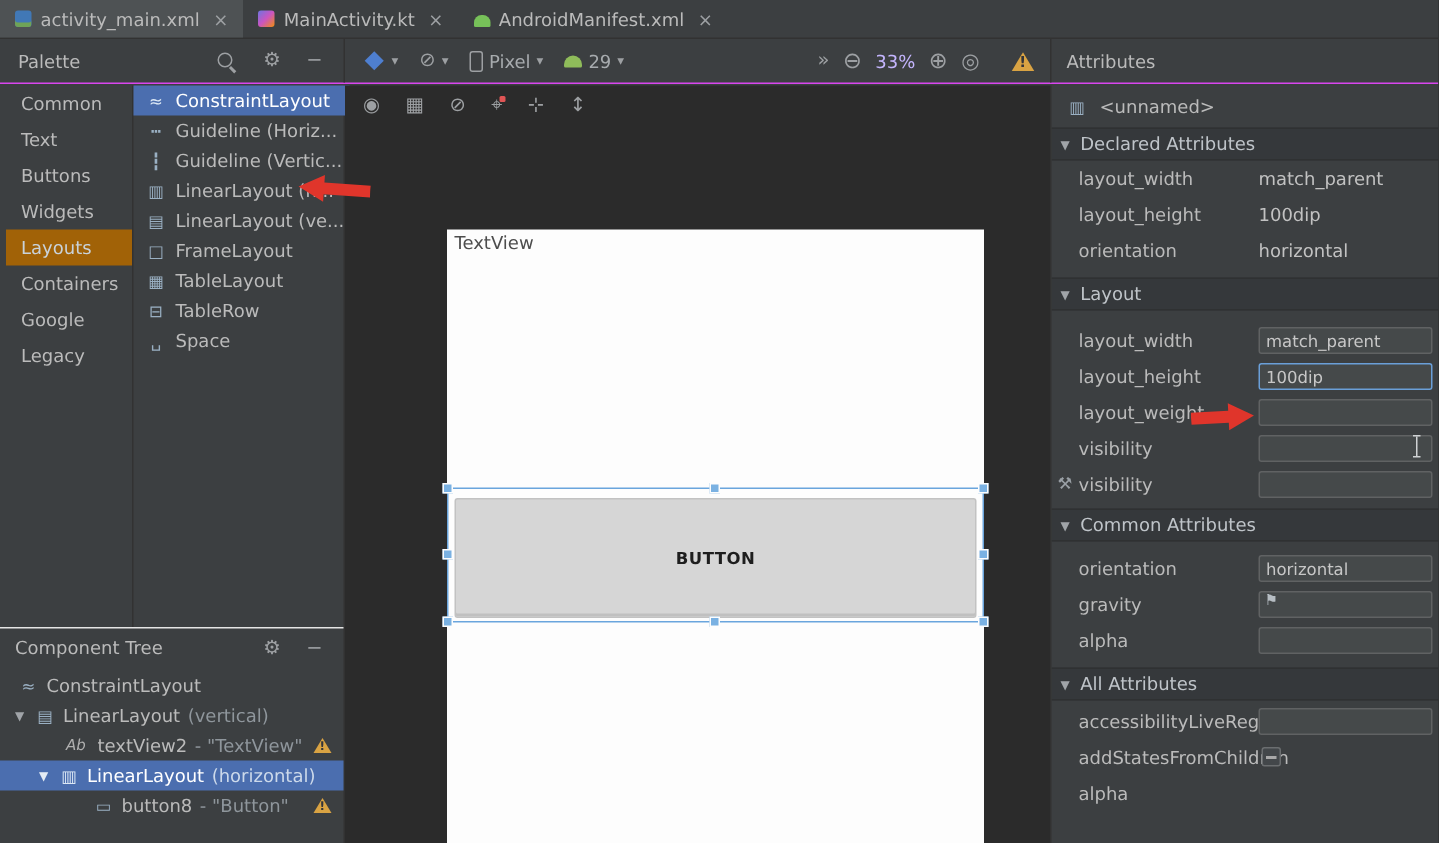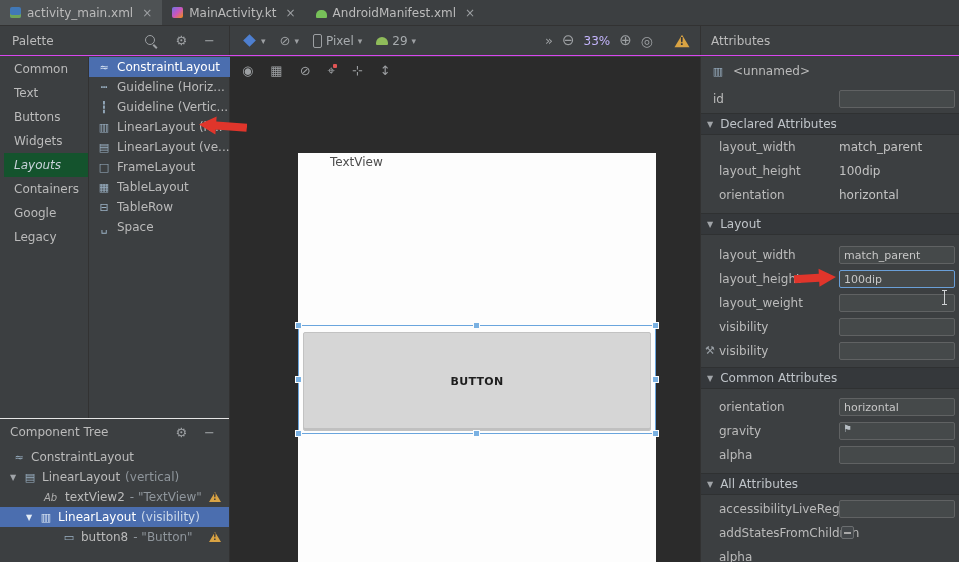--- a/index.html
+++ b/index.html
@@ -46,21 +46,21 @@
     background:#9da0a3; transform:rotate(45deg); transform-origin:0 0; }
   .warn-icon { position:relative; width:0; height:0; display:inline-block;
     border-left:6px solid transparent; border-right:6px solid transparent; border-bottom:10px solid #d9a343; }
   .warn-icon::after { content:"!"; position:absolute; left:-2px; top:1px; font-size:8px; color:#32343a; font-weight:bold; }
   .warn-big { transform:scale(1.25); margin-left:14px; }
   
   .left-column { position:absolute; top:57px; left:0; width:230px; bottom:0; border-right:1px solid #323232; background:#3c3f41; }
   .palette-panel { position:absolute; top:0; left:4px; width:100%; height:361px; display:flex; }
   .palette-cats { width:85px; height:100%; border-right:1px solid #323232; }
   .cat { height:24px; line-height:24px; padding-left:10px; font-size:12px; color:#bbbbbb; cursor:default; }
-  .cat.selected { background:#14532d; color:#c9d2da;font-style:italic; }
+  .cat.selected { background:#a16207; color:#c9d2da; }
   .palette-list { flex:1; }
   .pl-item { height:20px; display:flex; align-items:center; gap:6px; padding-left:8px; cursor:default; }
   .pl-item.selected { background:#4b6eaf; color:#ffffff; }
   .p-ic { width:14px; text-align:center; font-size:11px; color:#9ab0c3; flex:0 0 14px; }
   .pl-item.selected .p-ic { color:#dce8f5; }
   
   .tree-panel { position:absolute; top:361px; left:0; width:100%; bottom:0; border-top:1px solid #e5e5e5; }
   .tree-header { height:26px; display:flex; align-items:center; gap:17px; padding:0 14px 0 10px; }
   .tree-items { padding-top:2px; }
   .tree-item { position:relative; height:20px; display:flex; align-items:center; gap:5px; font-size:12px; cursor:default; }
@@ -72,22 +72,22 @@
   .t-ab { font-size:10px; color:#b0b0b0; font-style:italic; width:16px; }
   .t-suffix { color:#8f969c; }
   .tree-item.selected .t-suffix { color:#ccd9ea; }
   .t-warn { position:absolute; right:8px; top:5px; }
   
   .canvas { position:absolute; top:57px; left:230px; width:470px; bottom:0; background:#2b2b2b; overflow:hidden; }
   .canvas-toolbar { position:absolute; top:0; left:12px; height:26px; display:flex; align-items:center; gap:17px; color:#9da0a3; }
   .ct-ic { font-size:13px; line-height:1; position:relative; }
   .red-dot::after { content:""; position:absolute; top:0; right:-2px; width:4px; height:4px; background:#e05555; border-radius:1px; }
   .device-screen { position:absolute; left:68px; top:96px; width:358px; height:313px; background:#fdfdfd; height:calc(100% - 96px); }
-  .screen-textview { position:absolute; left:5px; top:2px; color:#4d4d4d; font-size:12px;margin-left:27px; }
-  .selection { position:absolute; left:0; top:172px; width:358px; height:109px; border:1px solid #6aa5dd; }
+  .screen-textview { position:absolute; left:5px; top:2px; color:#4d4d4d; font-size:12px; }
+  .selection { position:absolute; left:0; top:172px; width:358px; height:90px; border:1px solid #6aa5dd; }
   .design-button { position:absolute; left:4px; right:4px; top:6px; bottom:2px; background:#d6d6d6;
     border:1px solid #c2c2c2; border-radius:2px; box-shadow:inset 0 -2px 0 rgba(0,0,0,0.10);
     display:flex; align-items:center; justify-content:center;
     font-size:11px; font-weight:bold; letter-spacing:0.3px; color:#1e1e1e; }
   .handle { position:absolute; width:7px; height:7px; background:#7ab1e2; border:1px solid #fdfdfd; z-index:5; }
   .h-nw{left:-4px;top:-4px} .h-n{left:calc(50% - 4px);top:-4px} .h-ne{right:-4px;top:-4px}
   .h-w{left:-4px;top:calc(50% - 4px)} .h-e{right:-4px;top:calc(50% - 4px)}
   .h-sw{left:-4px;bottom:-4px} .h-s{left:calc(50% - 4px);bottom:-4px} .h-se{right:-4px;bottom:-4px}
   
   .right-panel { position:absolute; top:57px; left:700px; width:259px; bottom:0; border-left:1px solid #323232; background:#3c3f41; overflow:hidden; }
@@ -257,21 +257,21 @@
         <div class="tree-item" style="padding-left:44px">
           <span class="t-ab">Ab</span>
           <span>textView2</span>
           <span class="t-suffix">- "TextView"</span>
           <span class="t-warn warn-icon"></span>
         </div>
         <div class="tree-item selected" style="padding-left:24px">
           <span class="t-arrow">▼</span>
           <span class="t-ic">▥</span>
           <span>LinearLayout</span>
-          <span class="t-suffix">(visibility)</span>
+          <span class="t-suffix">(horizontal)</span>
         </div>
         <div class="tree-item" style="padding-left:62px">
           <span class="t-ic">▭</span>
           <span>button8</span>
           <span class="t-suffix">- "Button"</span>
           <span class="t-warn warn-icon"></span>
         </div>
       </div>
     </div>
   </div>
@@ -301,24 +301,20 @@
       </div>
     </div>
   </div>
 
   <div class="right-panel">
     <div class="component-row">
       <span class="t-ic">▥</span>
       <span>&lt;unnamed&gt;</span>
     </div>
 
-    <div class="attr-row attr-row-h28">
-      <span class="attr-label">id</span>
-      <input class="attr-input" readonly="" value="" style="">
-    </div>
 
     <div class="section-header">
       <span class="tri">▼</span>
       <span>Declared Attributes</span>
     </div>
     <div class="attr-row">
       <span class="attr-label">layout_width</span>
       <span class="attr-value">match_parent</span>
     </div>
     <div class="attr-row">

